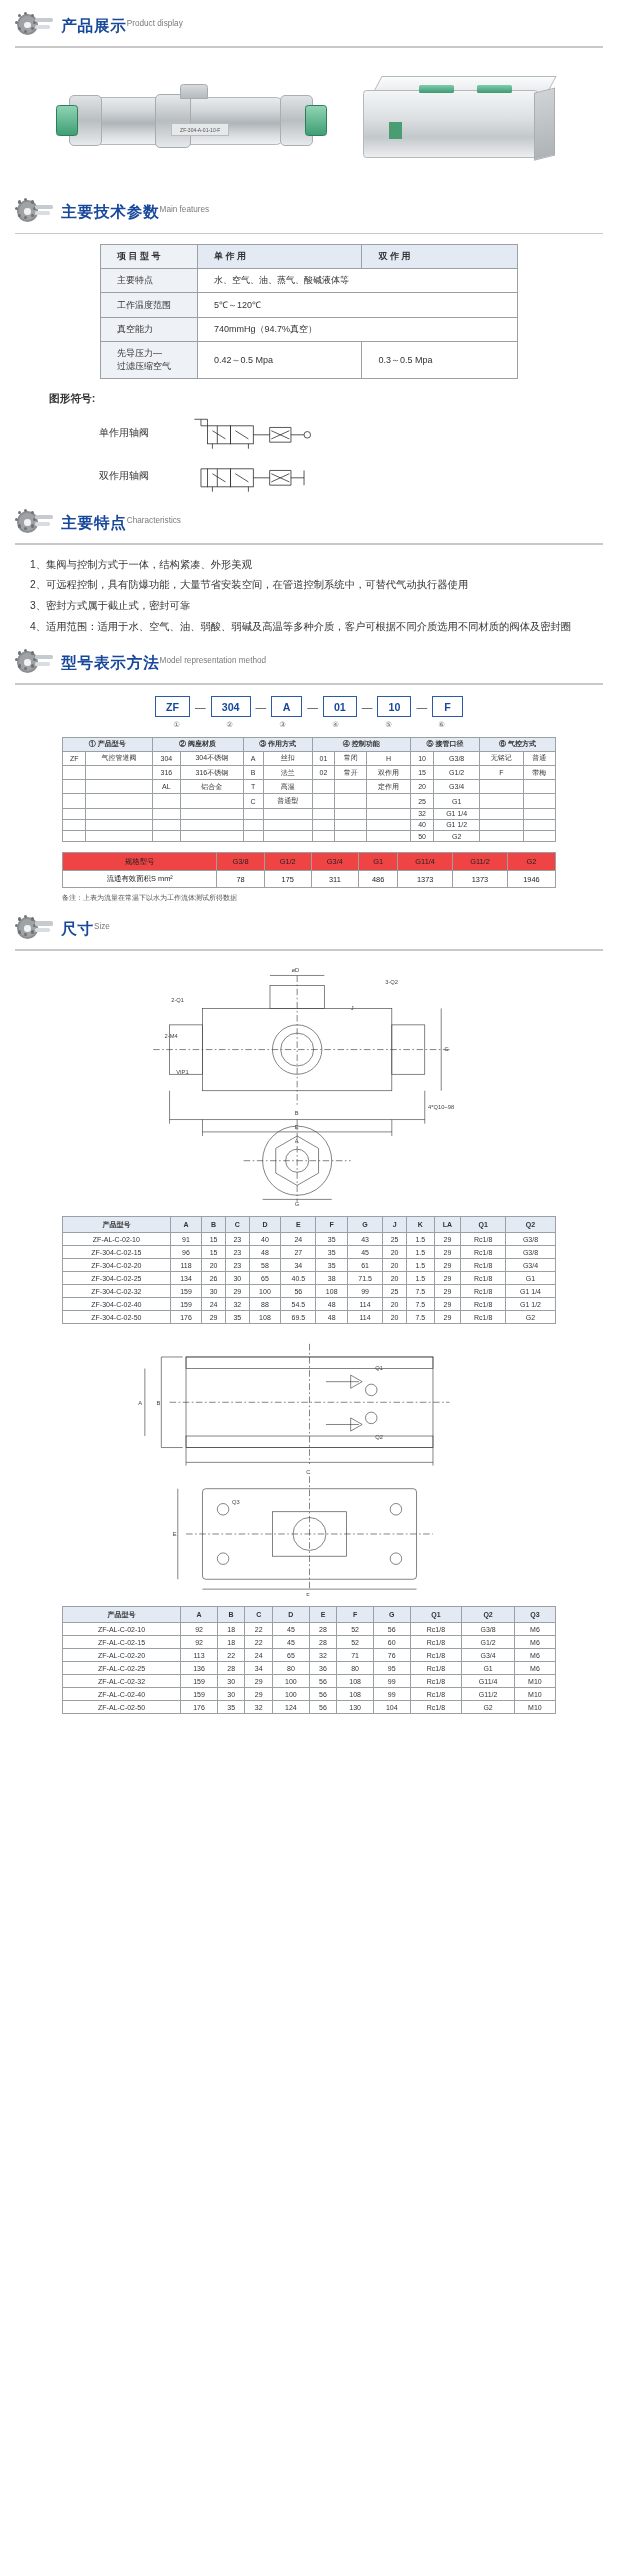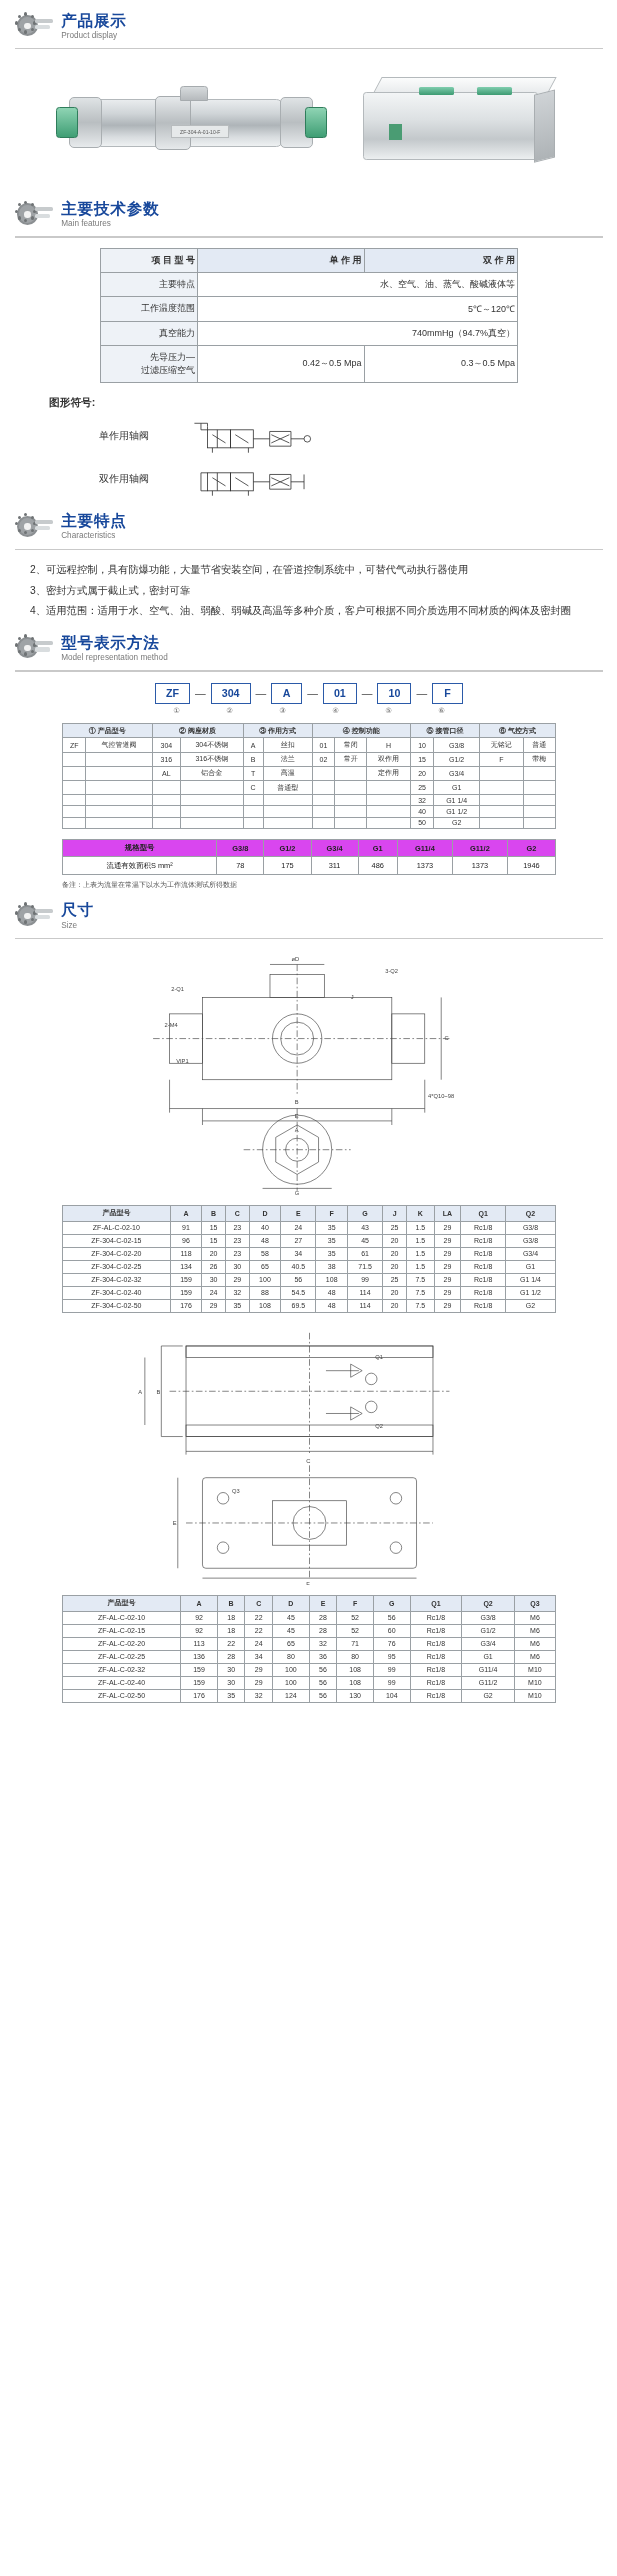--- a/index.html
+++ b/index.html
@@ -8,21 +8,21 @@
     width:618px;
     background:#ffffff;
     font-family:"Liberation Sans", sans-serif;
     color:#222;
   }
   .page { width:618px; position:relative; padding:0 0 33px 0; }
 
   
   .sec-head { display:flex; align-items:center; gap:8.2px; padding:11.5px 0 5px 15px; }
   .sec-icon { width:38px; height:28px; position:relative; flex:0 0 auto; }
-  .sec-titles { display:flex; flex-direction:column; justify-content:center; }
+  .sec-titles { display:flex; flex-direction:row; justify-content:center; }
   .sec-cn { font-size:15.6px; font-weight:bold; color:#18489b; letter-spacing:0.8px; line-height:1.1; }
   .sec-en { font-size:8.2px; color:#7a7a7a; line-height:1.3; margin-top:2px; }
   .sec-underline { height:1.6px; background:#c9c9c9; margin:1.6px 15px 0 15px; }
 
   
   .gear { position:absolute; left:1.6px; top:2.5px; width:21.4px; height:21.4px; border-radius:50%;
           background:#9fa3a6; border:2.5px solid #8b8f92; }
   .gear:before { content:""; position:absolute; left:5.8px; top:5.8px; width:6.6px; height:6.6px;
           border-radius:50%; background:#f2f2f2; }
   .gear-dots { position:absolute; left:0; top:0; width:21.4px; height:21.4px; }
@@ -63,21 +63,21 @@
     background:linear-gradient(180deg,#cfd3d6,#aeb3b6); border:0.8px solid #a9aeb1;
     transform:skewY(-14deg); }
   .b-green { position:absolute; width:35px; height:8.2px; border-radius:1.6px;
     background:linear-gradient(180deg,#7fcdae,#3d9a72); }
   .b-green.g1 { left:79px; top:26px; } .b-green.g2 { left:137px; top:26px; }
   .b-tag { position:absolute; left:49px; top:63px; width:13px; height:16.5px; background:#4a9c73; }
 
   
   table { border-collapse:collapse; }
   .tbl-main { width:418px; margin:10px auto 0 auto; font-size:9px; }
-  .tbl-main td { border:0.8px solid #9aa0a4; padding:5px 2px; text-align:right; color:#333; }
+  .tbl-main td { border:0.8px solid #9aa0a4; padding:5px 16px; text-align:left; color:#333; }
   .tbl-main .hd { background:#e3eaf4; font-weight:bold; }
   .tbl-main .lab { background:#eef2f7; width:97px; }
 
   
   .symbols { padding:13px 0 5px 0; }
   .sym-title { font-size:10.7px; color:#333; padding-left:49px; font-weight:bold; }
   .sym-row { display:flex; align-items:center; gap:30px; padding:10px 0 0 99px; }
   .sym-label { font-size:10px; color:#333; }
   .sym-box { position:relative; height:33px; }
 
@@ -92,21 +92,21 @@
   .num-row { display:flex; justify-content:center; gap:5px; font-size:7.4px; color:#666; padding-top:2.5px; }
   .num-row span { min-width:48px; text-align:center; }
 
   .tbl-model { width:494px; margin:8.2px auto 0 auto; font-size:7px; }
   .tbl-model td, .tbl-model th { border:0.8px solid #9aa0a4; padding:1.6px 2.5px; text-align:center;
         color:#333; font-weight:normal; vertical-align:middle; }
   .tbl-model .hd { background:#e3eaf4; font-weight:bold; }
 
   .tbl-flow { width:494px; margin:10px auto 0 auto; font-size:7.4px; }
   .tbl-flow td { border:0.8px solid #9aa0a4; padding:3.3px 2.5px; text-align:center; }
-  .tbl-flow .hd { background:#d946ef; font-weight:bold; }
+  .tbl-flow .hd { background:#ef4444; font-weight:normal; }
   .note { width:494px; margin:5px auto 0 auto; font-size:7px; color:#555; }
 
   
   .drawing { width:461px; margin:8.2px auto 0 auto; }
   .drawing svg { display:block; }
 
   .tbl-dim { width:494px; margin:10px auto 0 auto; font-size:7px; }
   .tbl-dim td { border:0.8px solid #9aa0a4; padding:2.5px 1.6px; text-align:center; color:#333; }
   .tbl-dim .hd { background:#e3eaf4; font-weight:bold; }
   .tbl-dim .nm { text-align:center; }
@@ -275,20 +275,21 @@
         <div class="bar2"></div>
     </div>
     <div class="sec-titles">
       <div class="sec-cn">主要特点</div>
       <div class="sec-en">Characteristics</div>
     </div>
   </div>
   <div class="sec-underline"></div>
 
   <div class="features">
+    <div>1、集阀与控制方式于一体，结构紧凑、外形美观</div>
     <div>2、可远程控制，具有防爆功能，大量节省安装空间，在管道控制系统中，可替代气动执行器使用</div>
     <div>3、密封方式属于截止式，密封可靠</div>
     <div>4、适用范围：适用于水、空气、油、弱酸、弱碱及高温等多种介质，客户可根据不同介质选用不同材质的阀体及密封圈</div>
   </div>
 
   <div class="sec-head">
     <div class="sec-icon">
       <div class="gear"></div>
       <div class="gear-dots">
         <i style="left:9px;top:0px;"></i>

